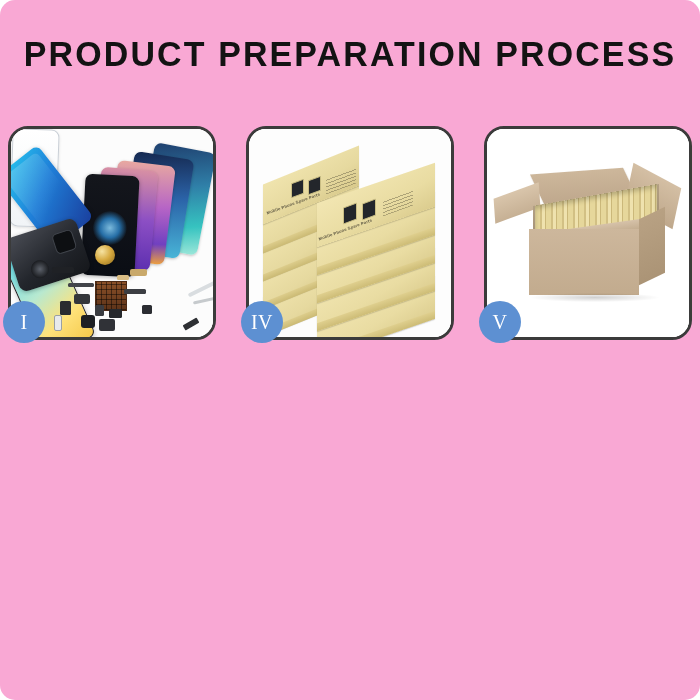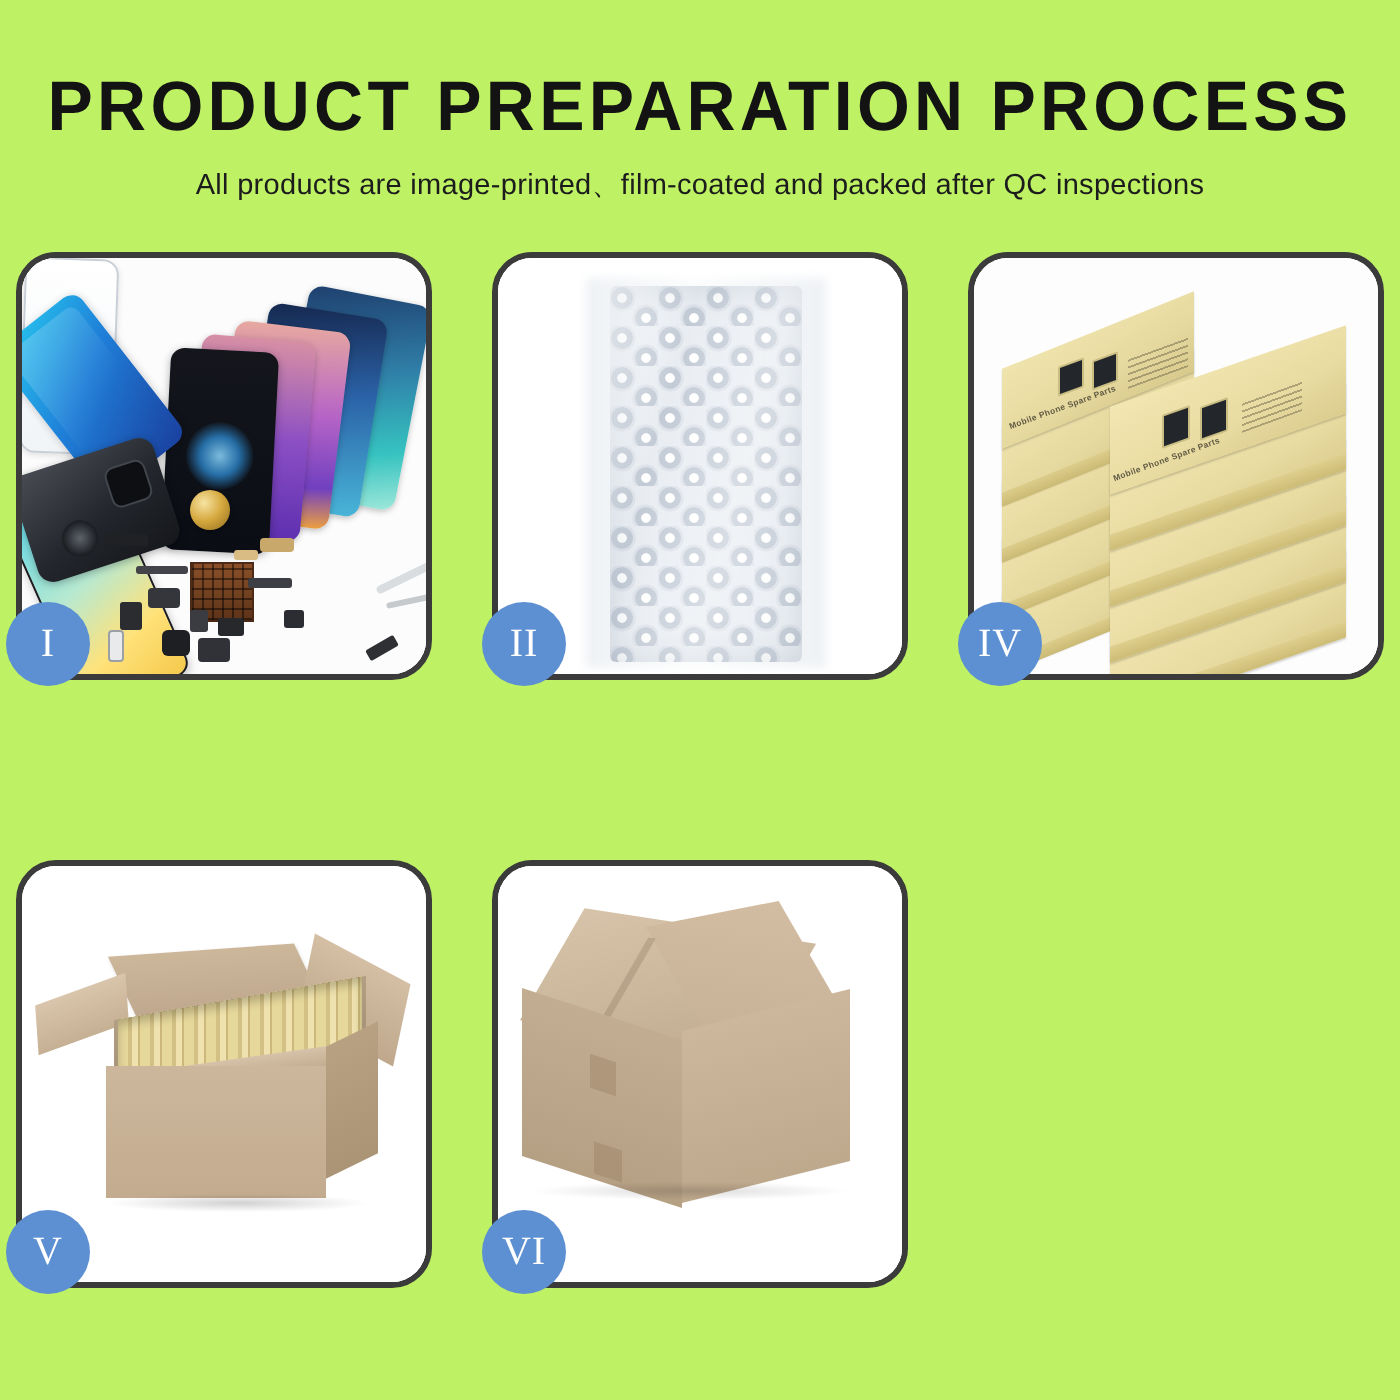--- a/index.html
+++ b/index.html
@@ -9,21 +9,22 @@
     height: 700px;
     background: #ffffff;
     font-family: "Liberation Sans", sans-serif;
     overflow: hidden;
   }
 
   #root {
     position: relative;
     width: 700px;
     height: 700px;
-    background: #bef264;
+    background: #f9a8d4;
+    border-radius: 15px;
   }
 
   
   .header {
     position: absolute;
     top: 0; left: 0;
     width: 700px;
     text-align: center;
   }
   .title {
@@ -370,21 +371,20 @@
     background:radial-gradient(ellipse at center, rgba(0,0,0,.14), rgba(0,0,0,0) 72%);
   }
 </style>
 </head>
 <body>
 
 <div id="root">
 
   <div class="header">
     <div class="title">PRODUCT PREPARATION PROCESS</div>
-    <div class="subtitle">All products are image-printed、film-coated and packed after QC inspections</div>
   </div>
 
   <div class="grid">
 
     <div class="panel">
       <div class="panel-inner">
         <div class="scene1">
           <div class="ph ph-f5"></div>
           <div class="ph ph-f4"></div>
           <div class="ph ph-f3"></div>
@@ -410,30 +410,20 @@
           <div class="prt p12"></div>
           <div class="prt p13"></div>
           <div class="cable"></div>
           <div class="cable2"></div>
           <div class="tool"></div>
         </div>
       </div>
       <div class="badge">I</div>
     </div>
 
-    <div class="panel">
-      <div class="panel-inner">
-        <div class="scene2">
-          <div class="bw-halo"></div>
-          <div class="bw-slab"></div>
-          <div class="bw-sheen"></div>
-        </div>
-      </div>
-      <div class="badge">II</div>
-    </div>
 
 
     <div class="panel">
       <div class="panel-inner">
         <div class="scene4">
 
           <div class="stack rear">
             <div class="rlayer" style="top:108px"></div>
             <div class="redge" style="top:142px"></div>
             <div class="rlayer" style="top:80px"></div>
@@ -480,30 +470,15 @@
           <div class="c-contents"></div>
           <div class="c-rim"></div>
           <div class="c-body-r"></div>
           <div class="c-body"></div>
           <div class="c-shadow"></div>
         </div>
       </div>
       <div class="badge">V</div>
     </div>
 
-    <div class="panel">
-      <div class="panel-inner">
-        <div class="scene6">
-          <div class="s-top"></div>
-          <div class="s-top2"></div>
-          <div class="s-seam"></div>
-          <div class="s-left"></div>
-          <div class="s-right"></div>
-          <div class="s-tape1"></div>
-          <div class="s-tape2"></div>
-          <div class="s-shadow"></div>
-        </div>
-      </div>
-      <div class="badge">VI</div>
-    </div>
 
   </div>
 </div>
 
 </body></html>

